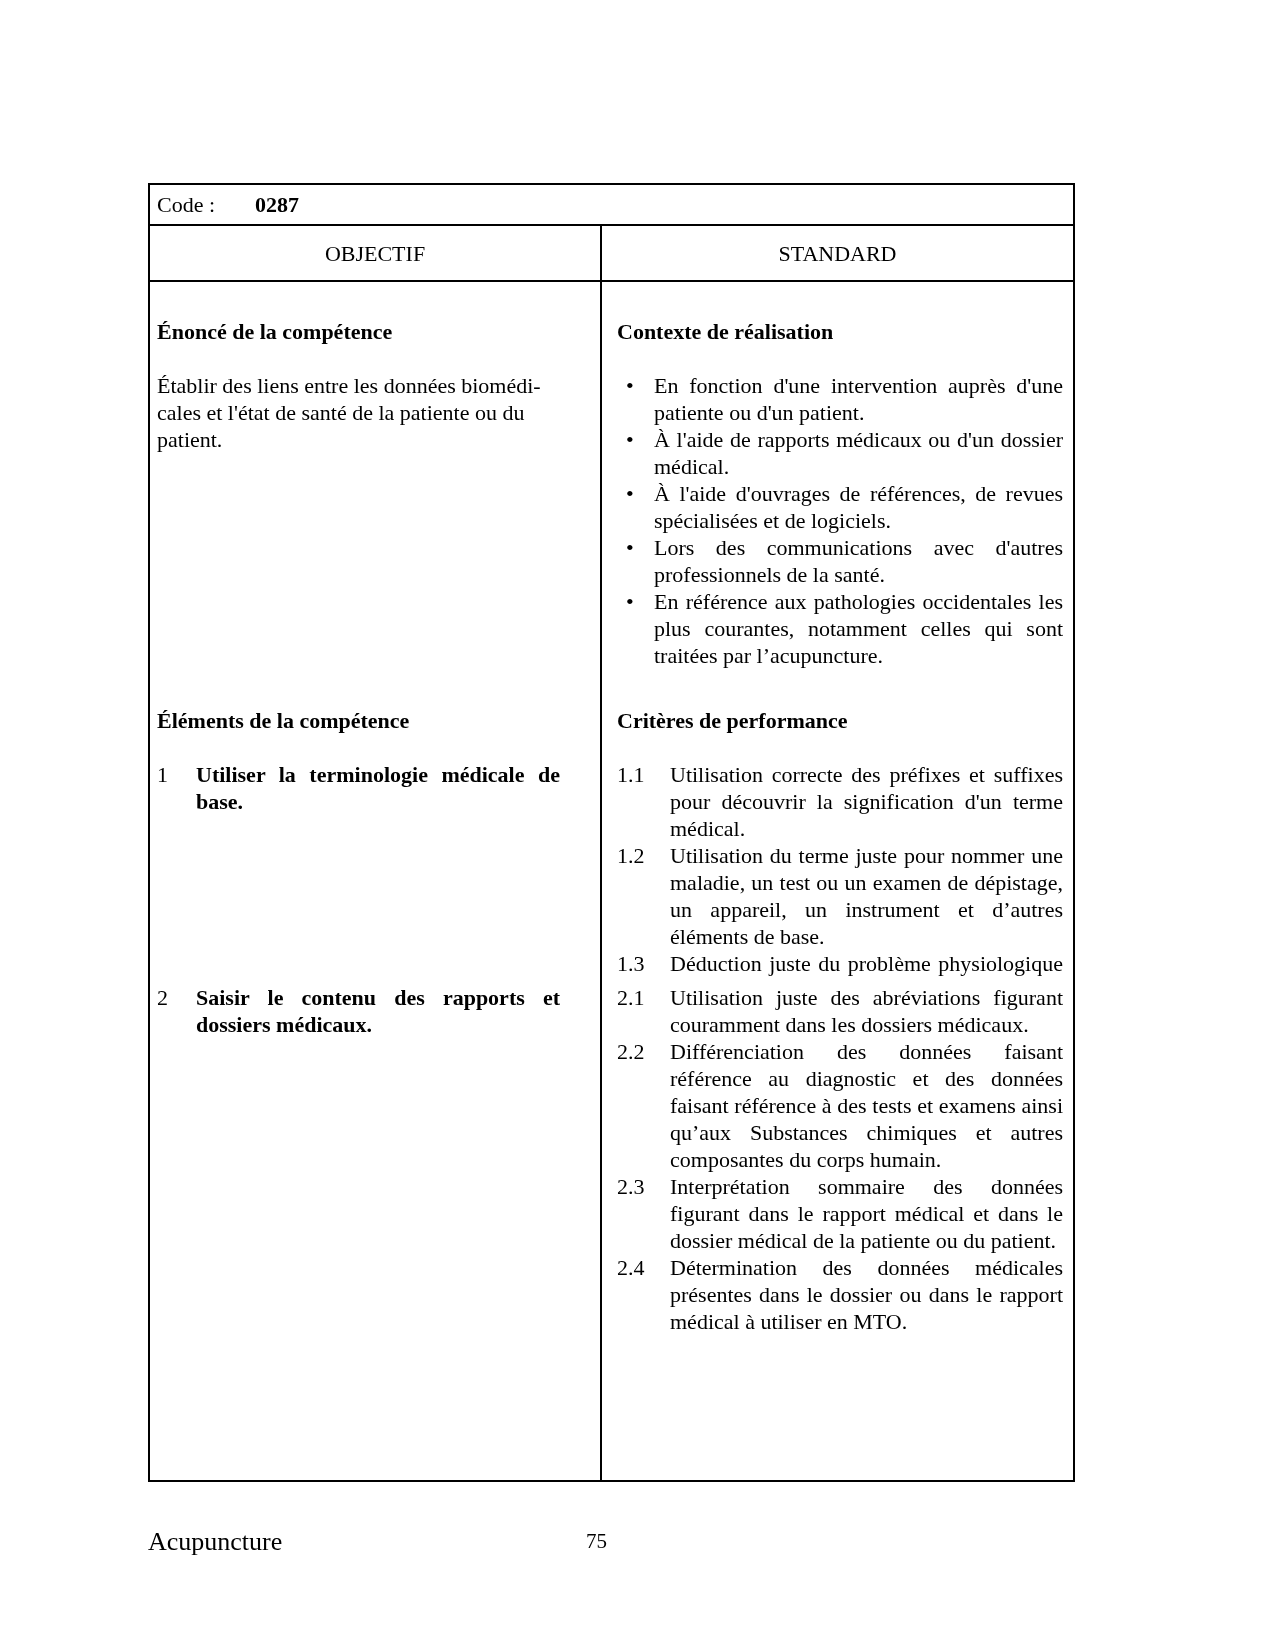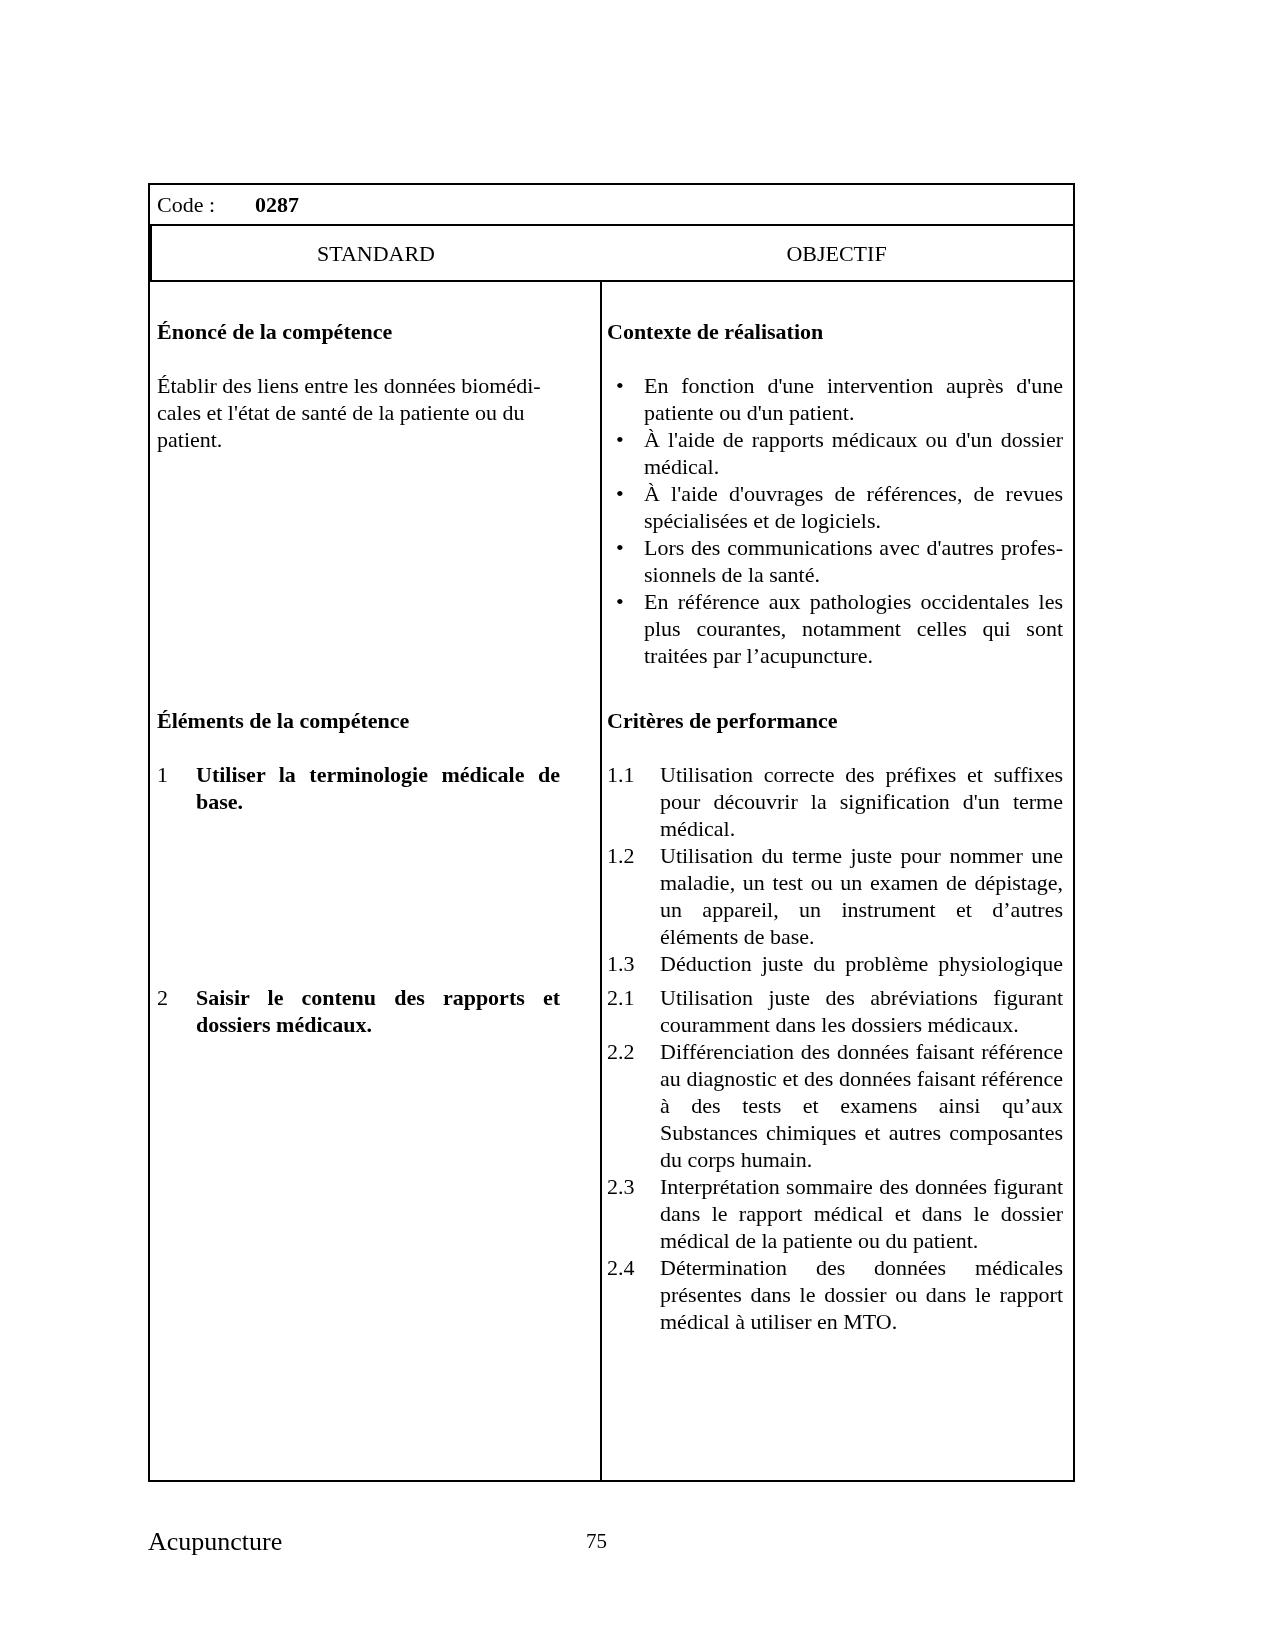--- a/index.html
+++ b/index.html
@@ -58,21 +58,21 @@
   .header-cell.right { border-left: 2px solid #000; box-sizing: border-box; }
 
   .content {
     flex: 1;
     display: grid;
     grid-template-columns: 450px 1fr;
     grid-template-rows: 420px 275px 1fr;
   }
   .cell { box-sizing: border-box; overflow: hidden; }
   .cell.left  { padding-left: 7px; }
-  .cell.right { border-left: 2px solid #000; padding-left: 5px; padding-right: 10px; }
+  .cell.right { border-left: 2px solid #000; padding-left: 15px; padding-right: 10px; }
   .cell.row1 { padding-top: 36px; }
   .cell.row2 { padding-top: 5px; }
   .cell.row3 { padding-top: 7px; }
 
   .h { font-weight: bold; margin: 0 0 27px 0; }
   .cell.row2 .h { margin-bottom: 27px; }
 
   .para {
     margin: 0;
     padding-right: 52px;
@@ -107,22 +107,22 @@
 <body>
 
 <div class="doc-table">
 
   <div class="code-row">
     <span>Code :</span>
     <span class="code-value">0287</span>
   </div>
 
   <div class="header-row">
+    <div class="header-cell">OBJECTIF</div>
     <div class="header-cell right">STANDARD</div>
-    <div class="header-cell">OBJECTIF</div>
   </div>
 
   <div class="content">
 
     <div class="cell left row1">
       <div class="h">Énoncé de la compétence</div>
       <p class="para">Établir des liens entre les données biomédi­cales et l'état de santé de la patiente ou du patient.</p>
     </div>
     <div class="cell right row1">
       <div class="h">Contexte de réalisation</div>

